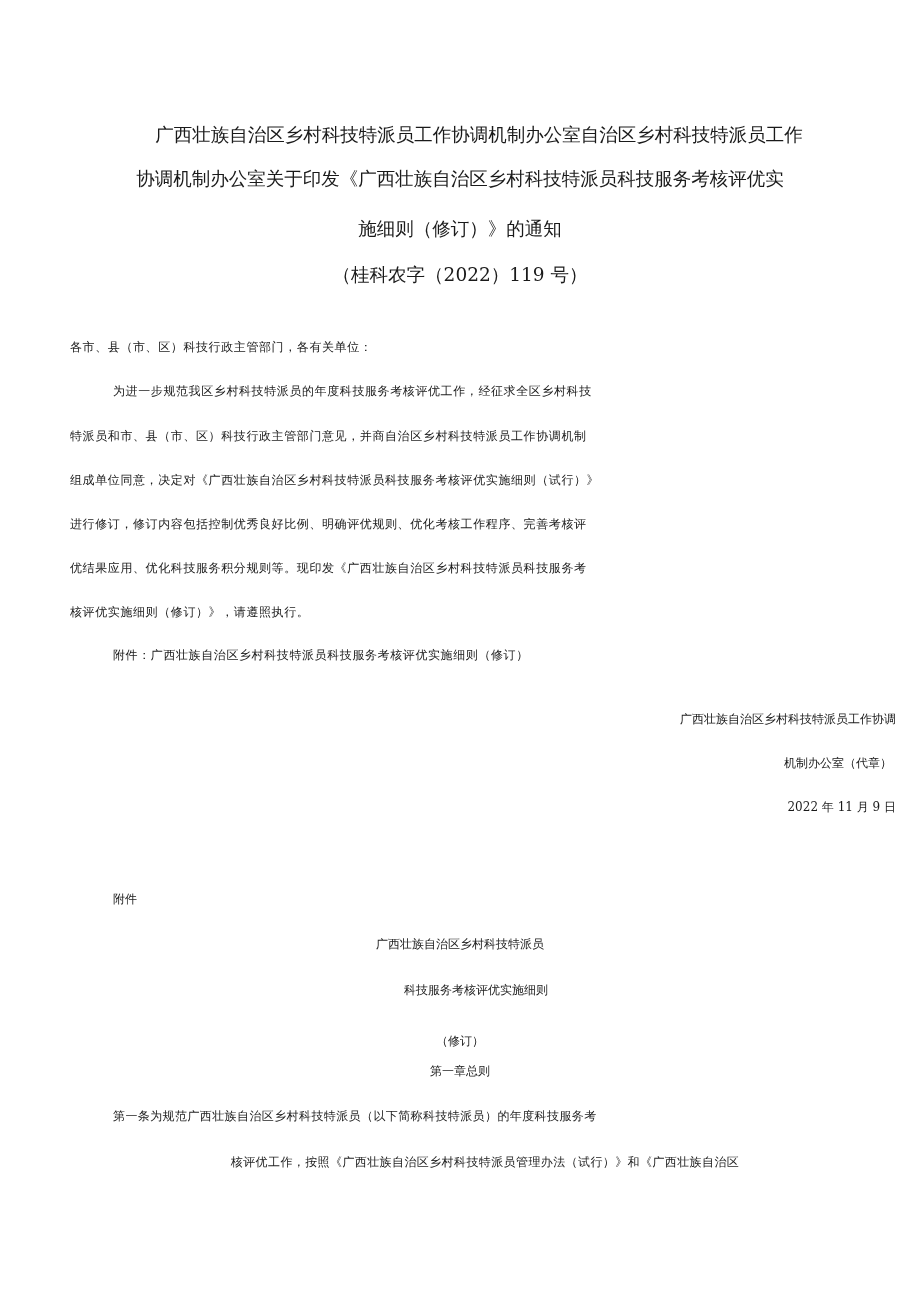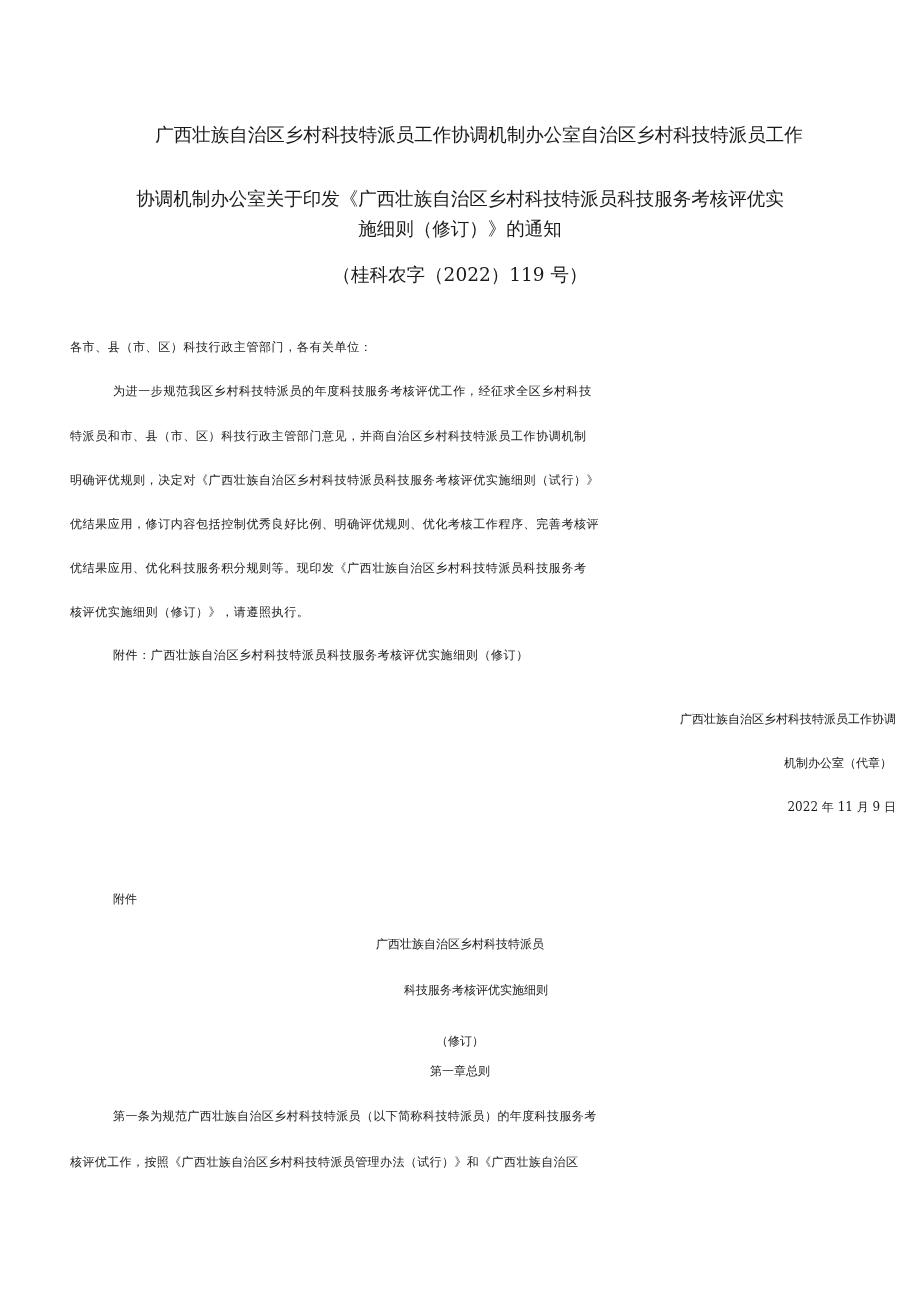--- a/index.html
+++ b/index.html
@@ -16,43 +16,43 @@
   .body-line { left: 70px; width: 830px; letter-spacing: 0.6px; }
   .indent { left: 113px; }
   .right { right: 24px; text-align: right; margin-left: 34px; }
   .attach-title { font-family: "DejaVu Sans", "Liberation Sans", sans-serif; font-size: 12px; color: #222; }
 </style>
 </head>
 <body>
 
 <div>
   <div class="line center title" style="top:124px;padding-left:19px;">广西壮族自治区乡村科技特派员工作协调机制办公室自治区乡村科技特派员工作</div>
-  <div class="line center title" style="top:188px;">协调机制办公室关于印发《广西壮族自治区乡村科技特派员科技服务考核评优实</div>
+  <div class="line center title" style="top:168px;">协调机制办公室关于印发《广西壮族自治区乡村科技特派员科技服务考核评优实</div>
   <div class="line center title" style="top:218px;">施细则（修订）》的通知</div>
   <div class="line center title" style="top:264px;">（桂科农字（2022）119 号）</div>
 </div>
 
 <div>
   <div class="line body-line" style="top:336px;">各市、县（市、区）科技行政主管部门，各有关单位：</div>
   <div class="line body-line indent" style="top:380px;">为进一步规范我区乡村科技特派员的年度科技服务考核评优工作，经征求全区乡村科技</div>
   <div class="line body-line" style="top:425px;">特派员和市、县（市、区）科技行政主管部门意见，并商自治区乡村科技特派员工作协调机制</div>
-  <div class="line body-line" style="top:469px;">明确评优规则，决定对《广西壮族自治区乡村科技特派员科技服务考核评优实施细则（试行）》</div>
-  <div class="line body-line" style="top:513px;">优结果应用，修订内容包括控制优秀良好比例、明确评优规则、优化考核工作程序、完善考核评</div>
+  <div class="line body-line" style="top:469px;">组成单位同意，决定对《广西壮族自治区乡村科技特派员科技服务考核评优实施细则（试行）》</div>
+  <div class="line body-line" style="top:513px;">进行修订，修订内容包括控制优秀良好比例、明确评优规则、优化考核工作程序、完善考核评</div>
   <div class="line body-line" style="top:557px;">优结果应用、优化科技服务积分规则等。现印发《广西壮族自治区乡村科技特派员科技服务考</div>
   <div class="line body-line" style="top:601px;">核评优实施细则（修订）》，请遵照执行。</div>
   <div class="line body-line indent" style="top:644px;">附件：广西壮族自治区乡村科技特派员科技服务考核评优实施细则（修订）</div>
 </div>
 
 <div>
   <div class="line right" style="top:708px;">广西壮族自治区乡村科技特派员工作协调</div>
   <div class="line right" style="top:752px; right:28px;">机制办公室（代章）</div>
   <div class="line right" style="top:796px;">2022 年 11 月 9 日</div>
 </div>
 
 <div>
   <div class="line attach-title" style="top:888px; left:113px;">附件</div>
   <div class="line center attach-title" style="top:933px;">广西壮族自治区乡村科技特派员</div>
   <div class="line center attach-title" style="top:979px;padding-left:16px;">科技服务考核评优实施细则</div>
   <div class="line center attach-title" style="top:1030px;">（修订）</div>
   <div class="line center attach-title" style="top:1060px;">第一章总则</div>
   <div class="line body-line indent attach-title" style="top:1105px; letter-spacing:0.4px;">第一条为规范广西壮族自治区乡村科技特派员（以下简称科技特派员）的年度科技服务考</div>
-  <div class="line body-line attach-title" style="top:1151px; letter-spacing:0.4px;">核评优工作，按照《广西壮族自治区乡村科技特派员管理办法（试行）》和《广西壮族自治区</div>
+  <div class="line body-line attach-title" style="top:1151px; letter-spacing:0.4px;text-align:center;">核评优工作，按照《广西壮族自治区乡村科技特派员管理办法（试行）》和《广西壮族自治区</div>
 </div>
 
 </body></html>

